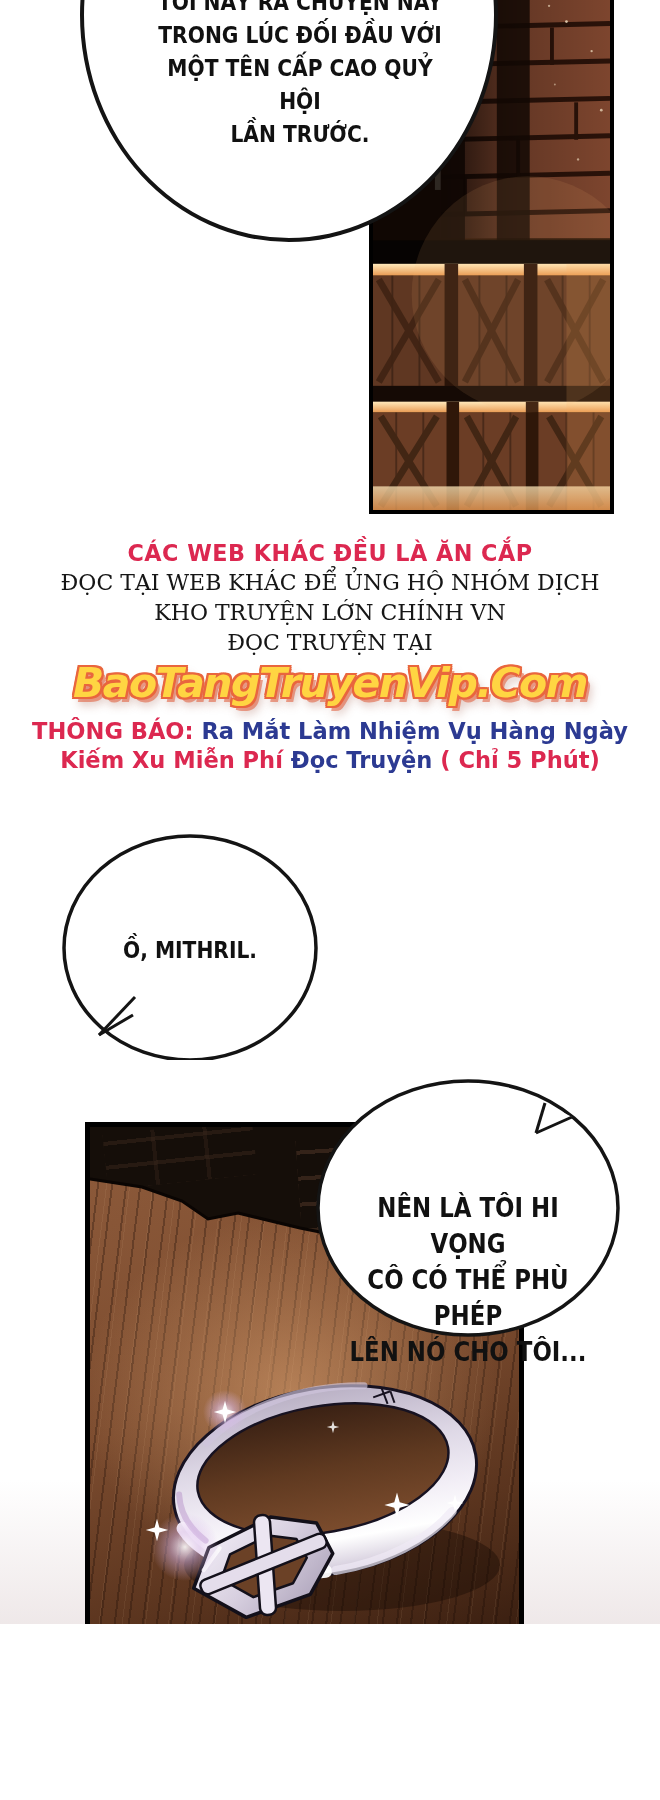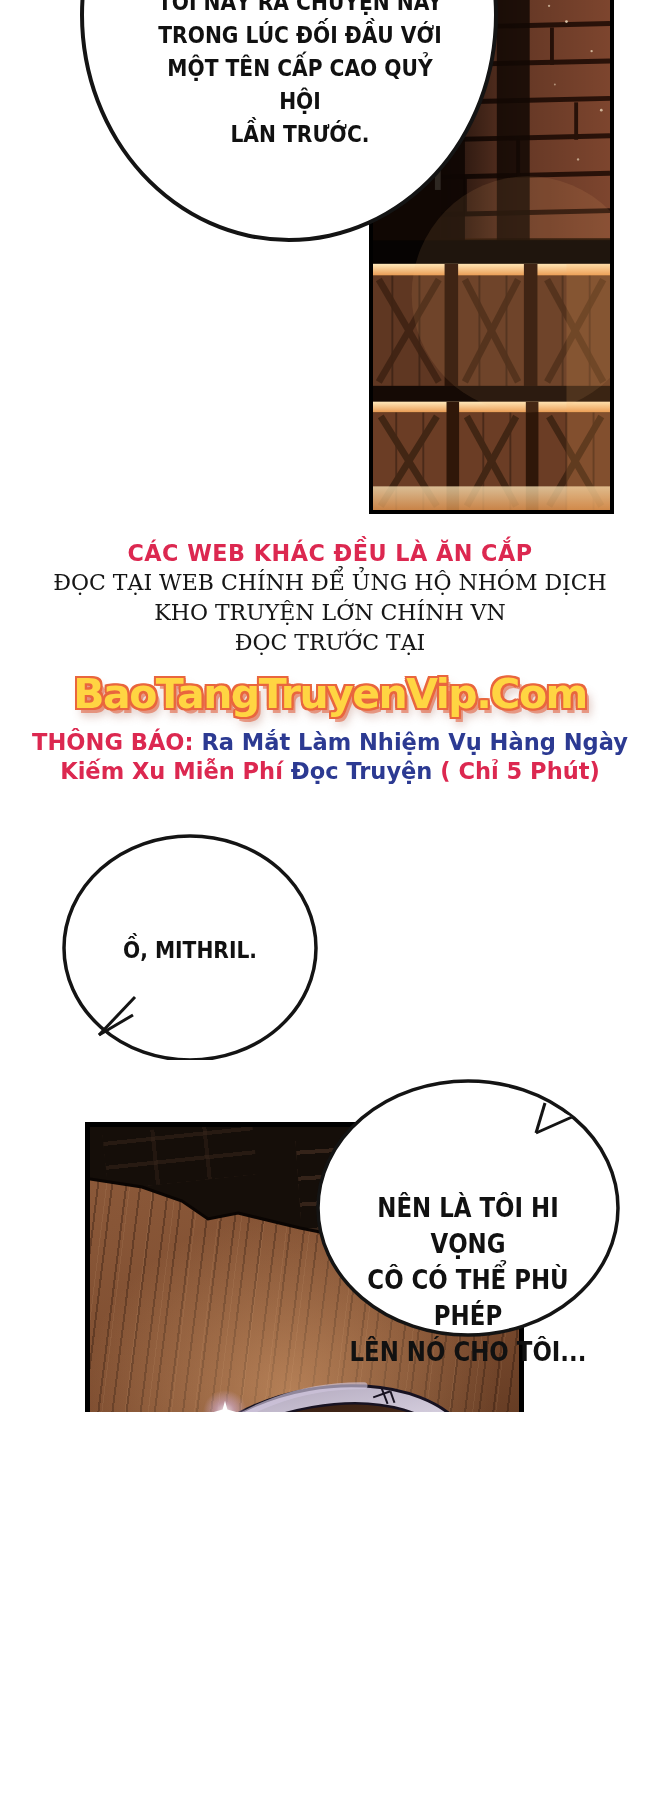--- a/index.html
+++ b/index.html
@@ -1,17 +1,17 @@
 <!DOCTYPE html>
 <html><head>
 <meta charset="utf-8">
 <style>
   html,body{margin:0;padding:0;}
   body{width:660px;font-family:"DejaVu Sans",sans-serif;}
-  .page{position:relative;width:660px;height:1412px;overflow:hidden;
+  .page{position:relative;width:660px;height:1624px;overflow:hidden;
         background:linear-gradient(180deg,#ffffff 0px,#ffffff 1480px,#e6dcdd 1700px,#d5c8ca 1800px);}
 
   
   .panel{position:absolute;box-sizing:border-box;}
   .panel-top{left:369px;top:-10px;width:245px;height:524px;border:4px solid #000;background:#1c0e07;z-index:1;overflow:hidden;}
   .panel-top svg{display:block;width:100%;height:100%;}
 
   .panel-bottom{left:85px;top:1122px;width:439px;height:678px;border:5px solid #000;border-bottom:none;
                 background:#150e09;z-index:1;overflow:hidden;}
   .pb-inner{position:absolute;left:0;top:0;width:429px;height:673px;}
@@ -47,24 +47,24 @@
   .comic{position:absolute;z-index:3;color:#111;font-weight:700;text-align:center;
          font-family:"DejaVu Sans",sans-serif;transform:scaleX(.88);transform-origin:center top;}
   .bubble-top-text{left:130px;top:-14px;width:340px;font-size:23px;line-height:33px;}
   .mithril-text{left:65px;top:936px;width:250px;font-size:23px;line-height:28px;}
   .hope-text{left:318px;top:1190px;width:300px;font-size:26px;line-height:36px;}
 
   .promo{position:absolute;left:0;top:540px;width:660px;text-align:center;z-index:1;}
   .promo-warning{font-size:23px;font-weight:700;color:#dc2850;letter-spacing:.5px;transform:scaleX(.97);}
   .promo-serif{font-family:"DejaVu Serif",serif;font-size:22px;color:#161616;line-height:27px;margin-top:3px;}
   .promo-serif:first-of-type{margin-top:7px;}
-  .promo-site{font-size:41px;font-weight:700;letter-spacing:-1.5px;margin-top:14px;color:#ffd542;
+  .promo-site{font-size:41px;font-weight:700;letter-spacing:-1.5px;margin-top:3px;color:#ffd542;
      text-shadow:2px 0 0 #e9663e,-2px 0 0 #e9663e,0 2px 0 #e9663e,0 -2px 0 #e9663e,
                  2px 2px 0 #e9663e,-2px 2px 0 #e9663e,2px -2px 0 #e9663e,-2px -2px 0 #e9663e,
-                 4px 5px 0 rgba(224,90,54,.55),5px 8px 10px rgba(150,70,50,.35);}
+                 4px 5px 0 rgba(224,90,54,.55),5px 8px 10px rgba(150,70,50,.35);font-style:italic;}
   .promo-notice{font-size:23px;font-weight:700;line-height:29px;margin-top:10px;transform:scaleX(.98);}
   .promo-notice.second{margin-top:0;}
   .red{color:#dc2850;}
   .navy{color:#2c3a92;}
 </style>
 </head>
 <body>
 
 <div class="page">
 
@@ -180,23 +180,23 @@
   <div class="bubble-top"></div>
   <div class="comic bubble-top-text">
     <div>TÔI NẢY RA CHUYỆN NÀY</div>
     <div>TRONG LÚC ĐỐI ĐẦU VỚI</div>
     <div>MỘT TÊN CẤP CAO QUỶ HỘI</div>
     <div>LẦN TRƯỚC.</div>
   </div>
 
   <div class="promo">
     <div class="promo-warning">CÁC WEB KHÁC ĐỀU LÀ ĂN CẮP</div>
-    <div class="promo-serif">ĐỌC TẠI WEB CHÍNH ĐỂ ỦNG HỘ NHÓM DỊCH</div>
+    <div class="promo-serif">ĐỌC TẠI WEB KHÁC ĐỂ ỦNG HỘ NHÓM DỊCH</div>
     <div class="promo-serif">KHO TRUYỆN LỚN CHÍNH VN</div>
-    <div class="promo-serif">ĐỌC TRƯỚC TẠI</div>
+    <div class="promo-serif">ĐỌC TRUYỆN TẠI</div>
     <div class="promo-site">BaoTangTruyenVip.Com</div>
     <div class="promo-notice">
       <span class="red">THÔNG BÁO:</span>
       <span class="navy">Ra Mắt Làm Nhiệm Vụ Hàng Ngày</span>
     </div>
     <div class="promo-notice second">
       <span class="red">Kiếm Xu Miễn Phí</span>
       <span class="navy">Đọc Truyện</span>
       <span class="red">( Chỉ 5 Phút)</span>
     </div>

